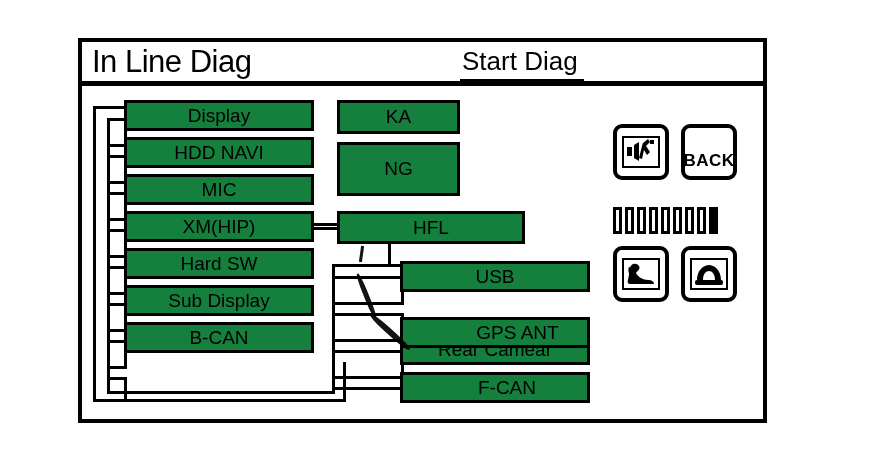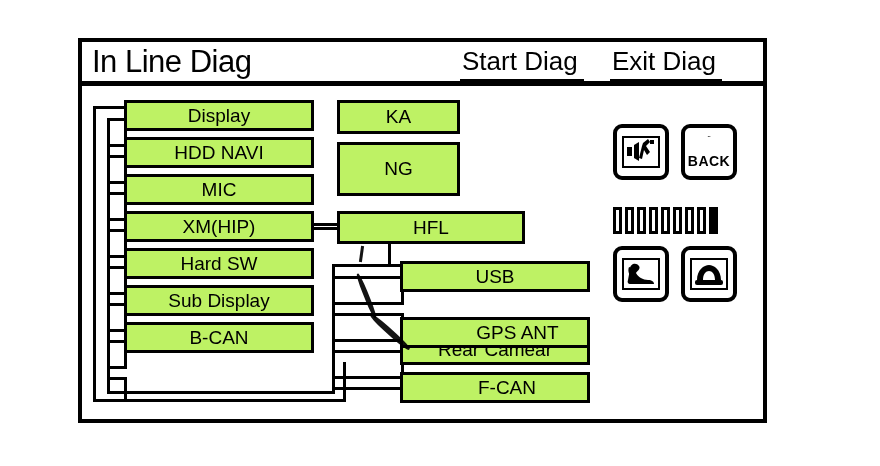--- a/index.html
+++ b/index.html
@@ -72,21 +72,21 @@
     top: 52px;
     width: 681px;
     height: 325px;
   }
 
   
   .dbox {
     position: absolute;
     border: 3px solid #000000;
     box-sizing: border-box;
-    background: #bef264;
+    background: #15803d;
     display: flex;
     align-items: center;
     justify-content: center;
     font-size: 19px;
     color: #000000;
     white-space: nowrap;
     cursor: pointer;
     z-index: 5;
   }
 
@@ -145,21 +145,21 @@
     height: 32px;
     display: flex;
     align-items: center;
     justify-content: center;
   }
   .key-framed {
     border: 2px solid #000000;
     box-sizing: border-box;
   }
   .back-label {
-    font-size: 14px;
+    font-size: 17px;
     font-weight: bold;
     letter-spacing: 0.5px;
     line-height: 1;
     color: #000000;
     margin-top: 16px;
   }
 
   
   #meter {
     position: absolute;
@@ -181,21 +181,20 @@
 
 <div id="screen">
 
   <div id="outer-frame">
 
     <div id="title-bar">
       <div id="page-title">In Line Diag</div>
 
       <div class="hdr-action" id="start-diag">Start Diag</div>
 
-      <div class="hdr-action" id="exit-diag">Exit Diag</div>
     </div>
 
     <div id="body-area">
 
       <div class="wire wire-v" style="left:11px; top:12px; height:296px;"></div>
       <div class="wire wire-h" style="left:11px; top:305px; width:253px;"></div>
       <div class="wire wire-v" style="left:261px; top:268px; height:40px;"></div>
 
       <div class="wire wire-v" style="left:25px; top:24px; height:276px;"></div>
       <div class="wire wire-h" style="left:25px; top:297px; width:225px;"></div>

